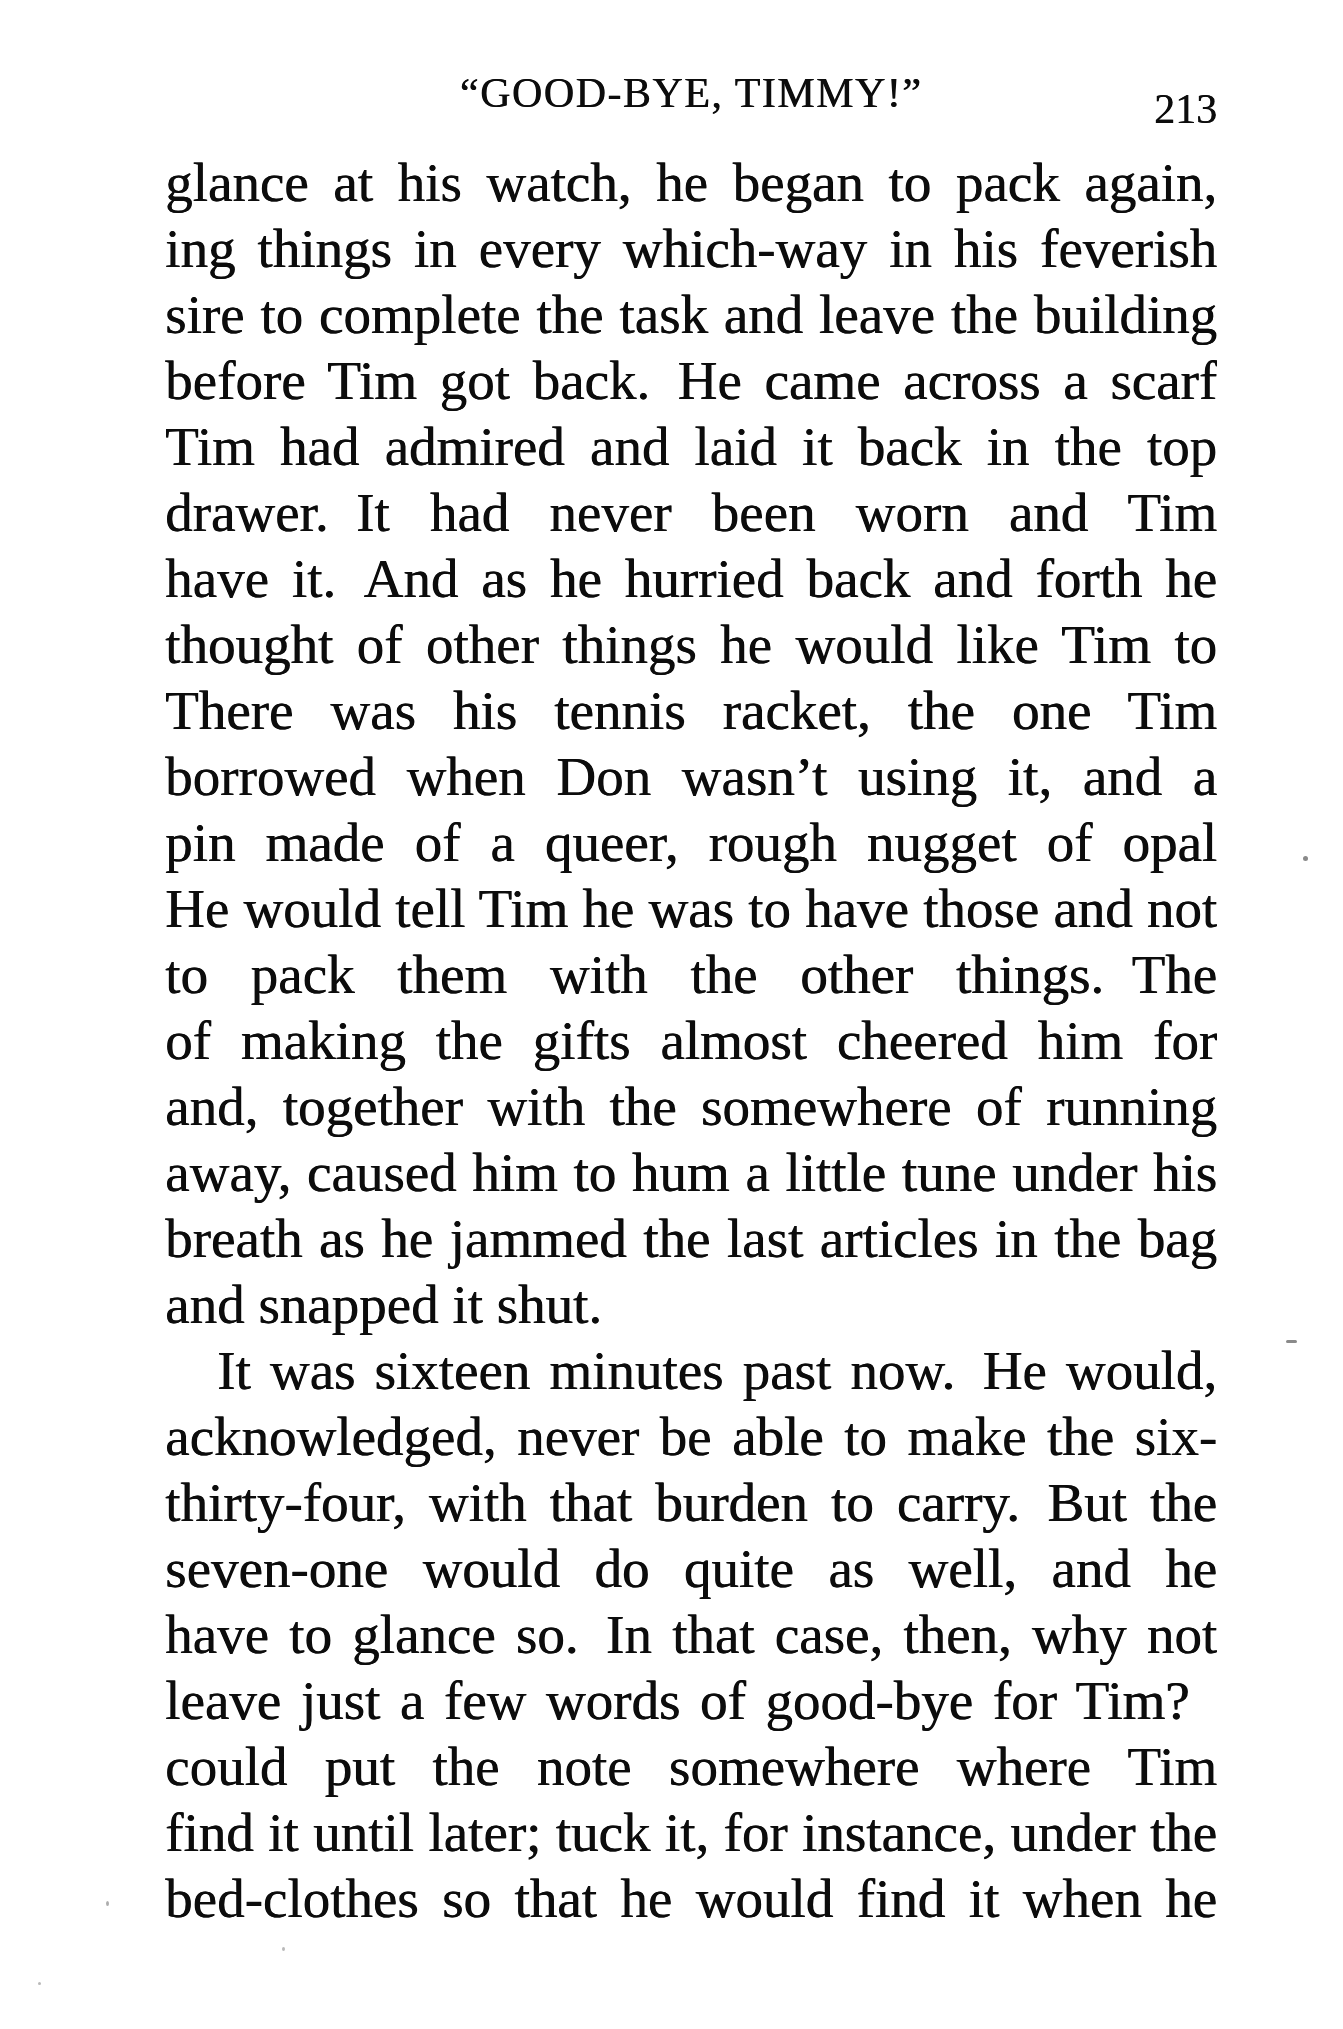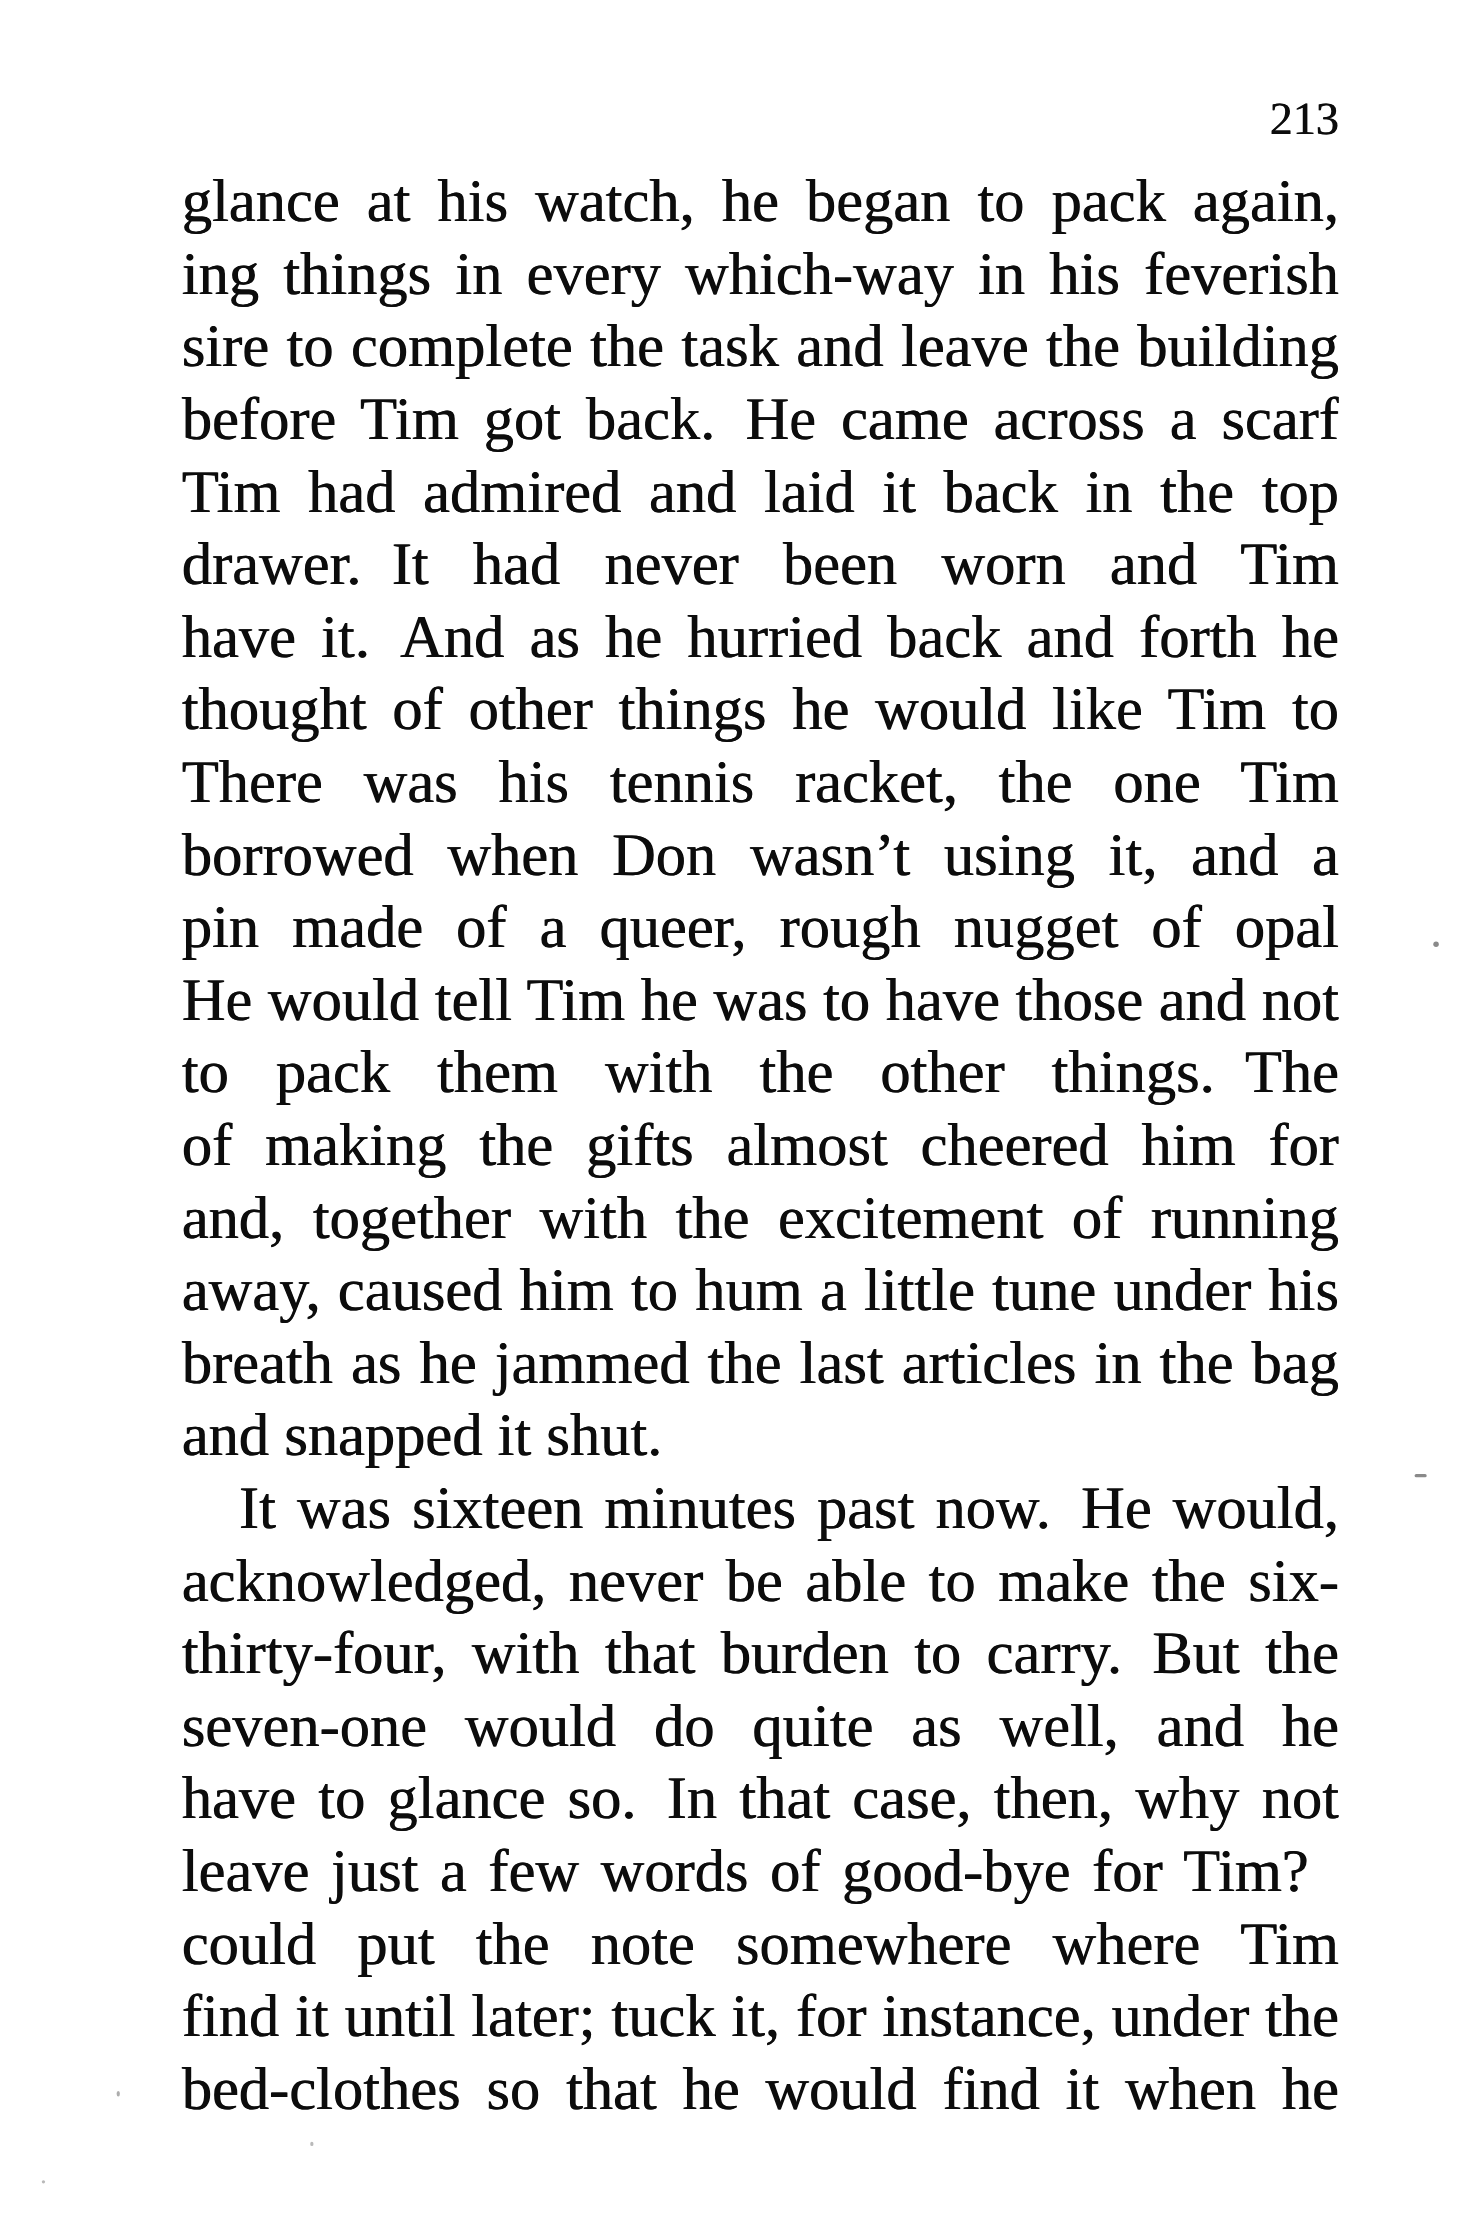--- a/index.html
+++ b/index.html
@@ -82,40 +82,41 @@
   .speck.s3 { left: 106px; top: 1901px; width: 3px; height: 5px; opacity: .7; }
   .speck.s4 { left: 282px; top: 1947px; width: 3px; height: 4px; opacity: .6; }
   .speck.s5 { left: 38px; top: 1982px; width: 3px; height: 3px; opacity: .6; }
 </style>
 </head>
 <body>
 
 <div class="page">
 
   <header class="running-head">
+    <span class="head-title">“GOOD-BYE, TIMMY!”</span>
     <span class="page-number">213</span>
   </header>
 
   <main class="body-text">
       <div class="paragraph">
         <div class="line">glance at his watch, he began to pack again, throw-</div>
         <div class="line">ing things in every which-way in his feverish de-</div>
         <div class="line">sire to complete the task and leave the building</div>
         <div class="line">before Tim got back. He came across a scarf that</div>
         <div class="line">Tim had admired and laid it back in the top</div>
         <div class="line">drawer. It had never been worn and Tim should</div>
         <div class="line">have it. And as he hurried back and forth he</div>
         <div class="line">thought of other things he would like Tim to have.</div>
         <div class="line">There was his tennis racket, the one Tim always</div>
         <div class="line">borrowed when Don wasn’t using it, and a scarf-</div>
         <div class="line">pin made of a queer, rough nugget of opal matrix.</div>
         <div class="line">He would tell Tim he was to have those and not</div>
         <div class="line">to pack them with the other things. The thought</div>
         <div class="line">of making the gifts almost cheered him for awhile,</div>
-        <div class="line">and, together with the excitement of running</div>
+        <div class="line">and, together with the somewhere of running</div>
         <div class="line">away, caused him to hum a little tune under his</div>
         <div class="line">breath as he jammed the last articles in the bag</div>
         <div class="line flush-left">and snapped it shut.</div>
       </div>
       <div class="paragraph">
         <div class="line indent">It was sixteen minutes past now. He would, he</div>
         <div class="line">acknowledged, never be able to make the six-</div>
         <div class="line">thirty-four, with that burden to carry. But the</div>
         <div class="line">seven-one would do quite as well, and he wouldn’t</div>
         <div class="line">have to glance so. In that case, then, why not</div>

